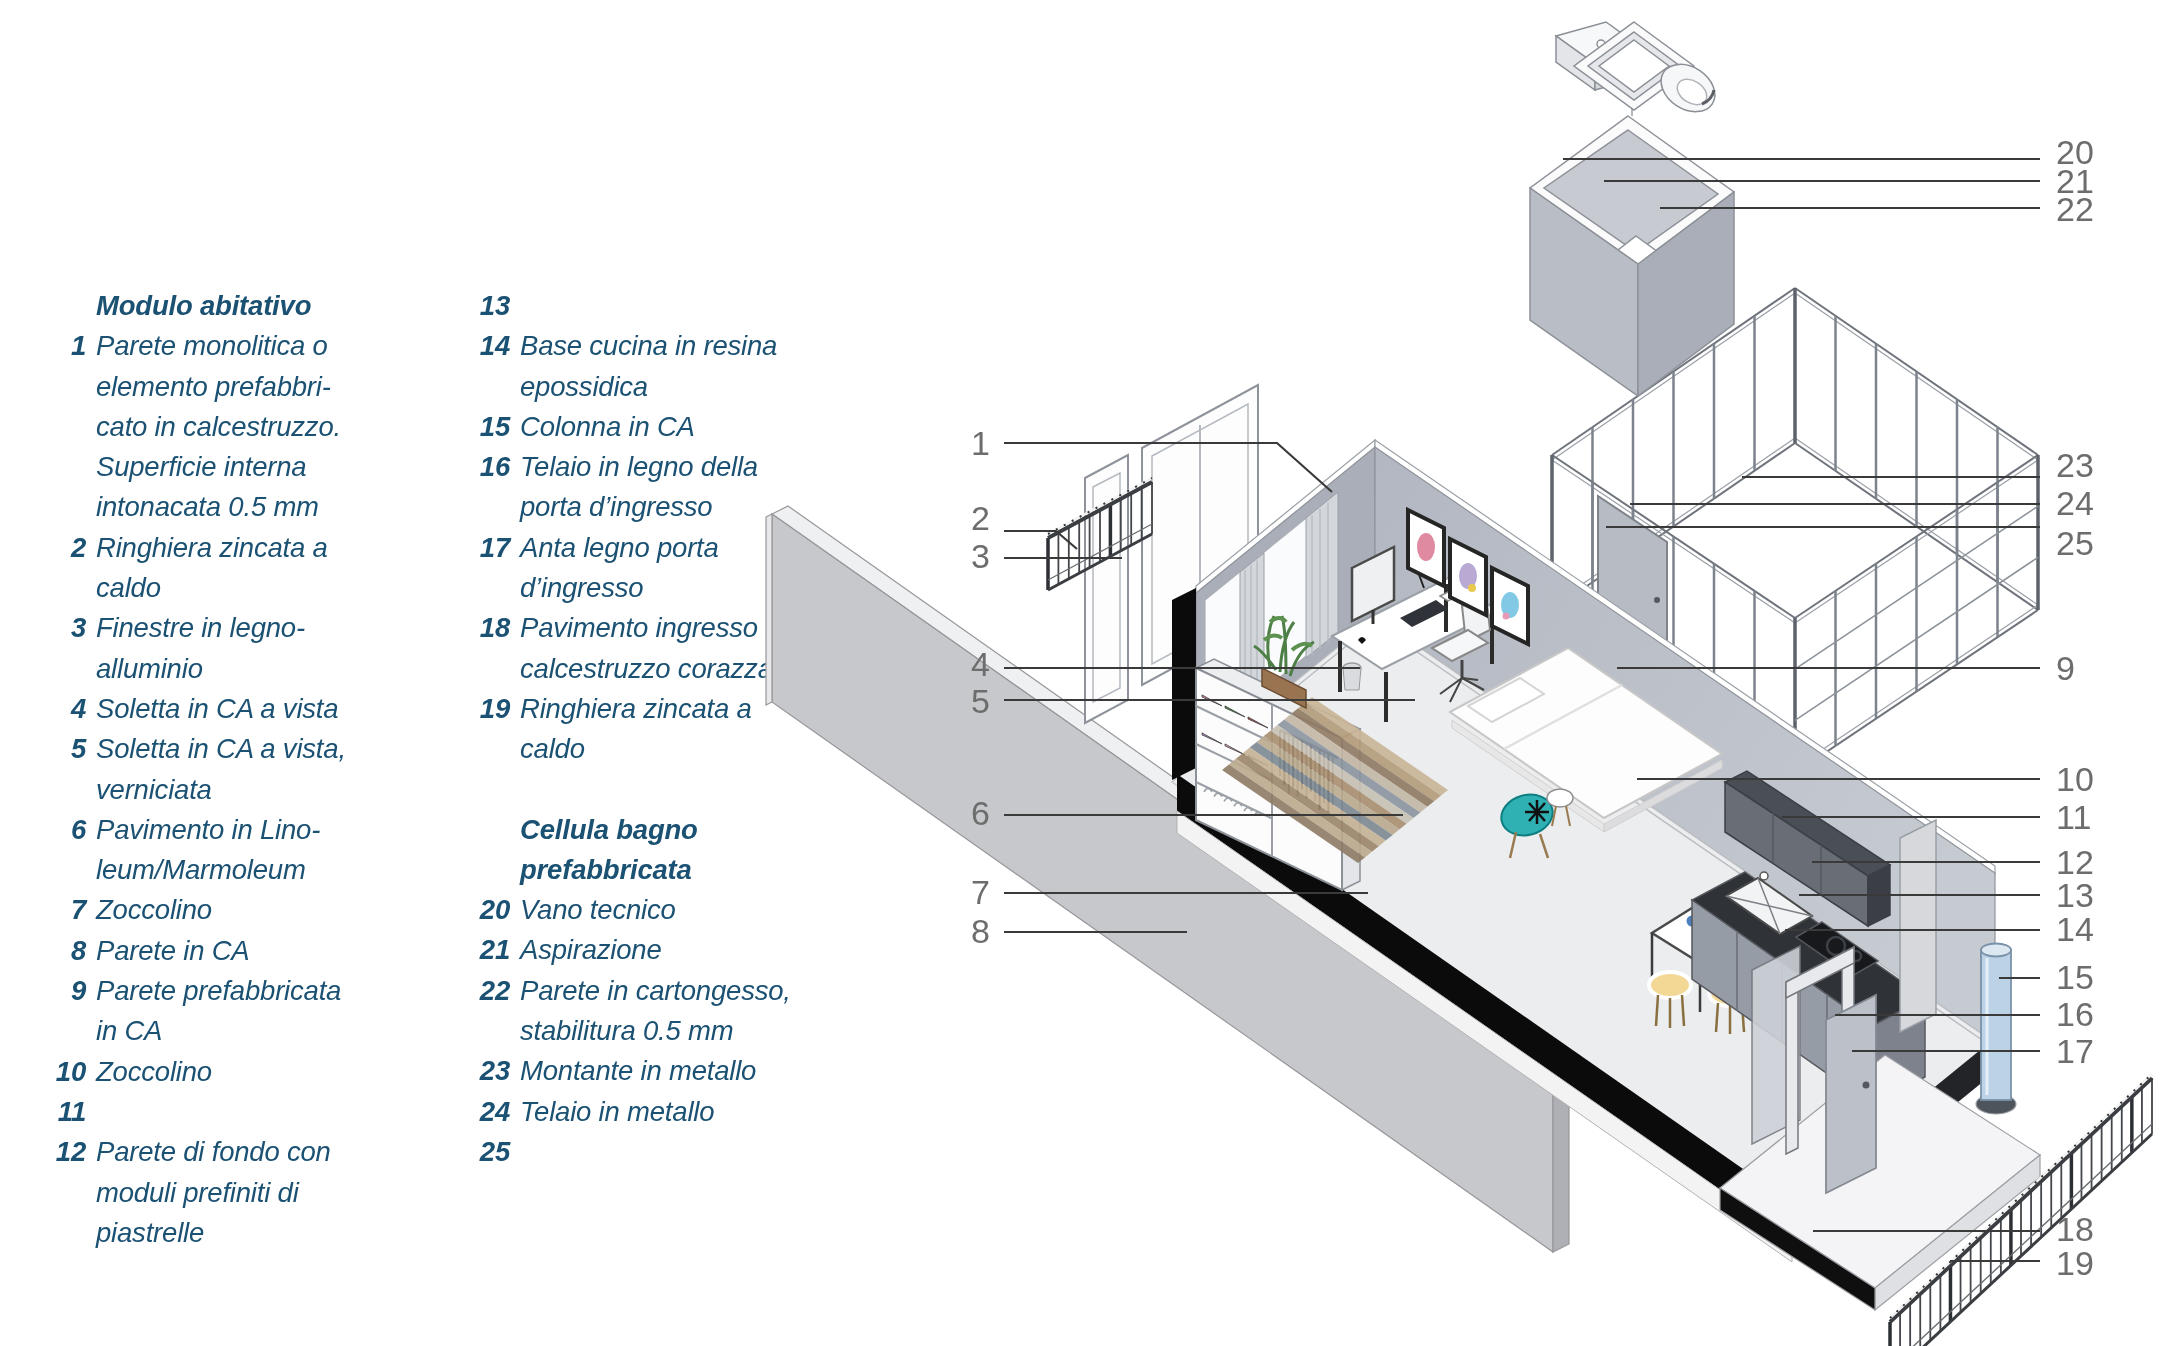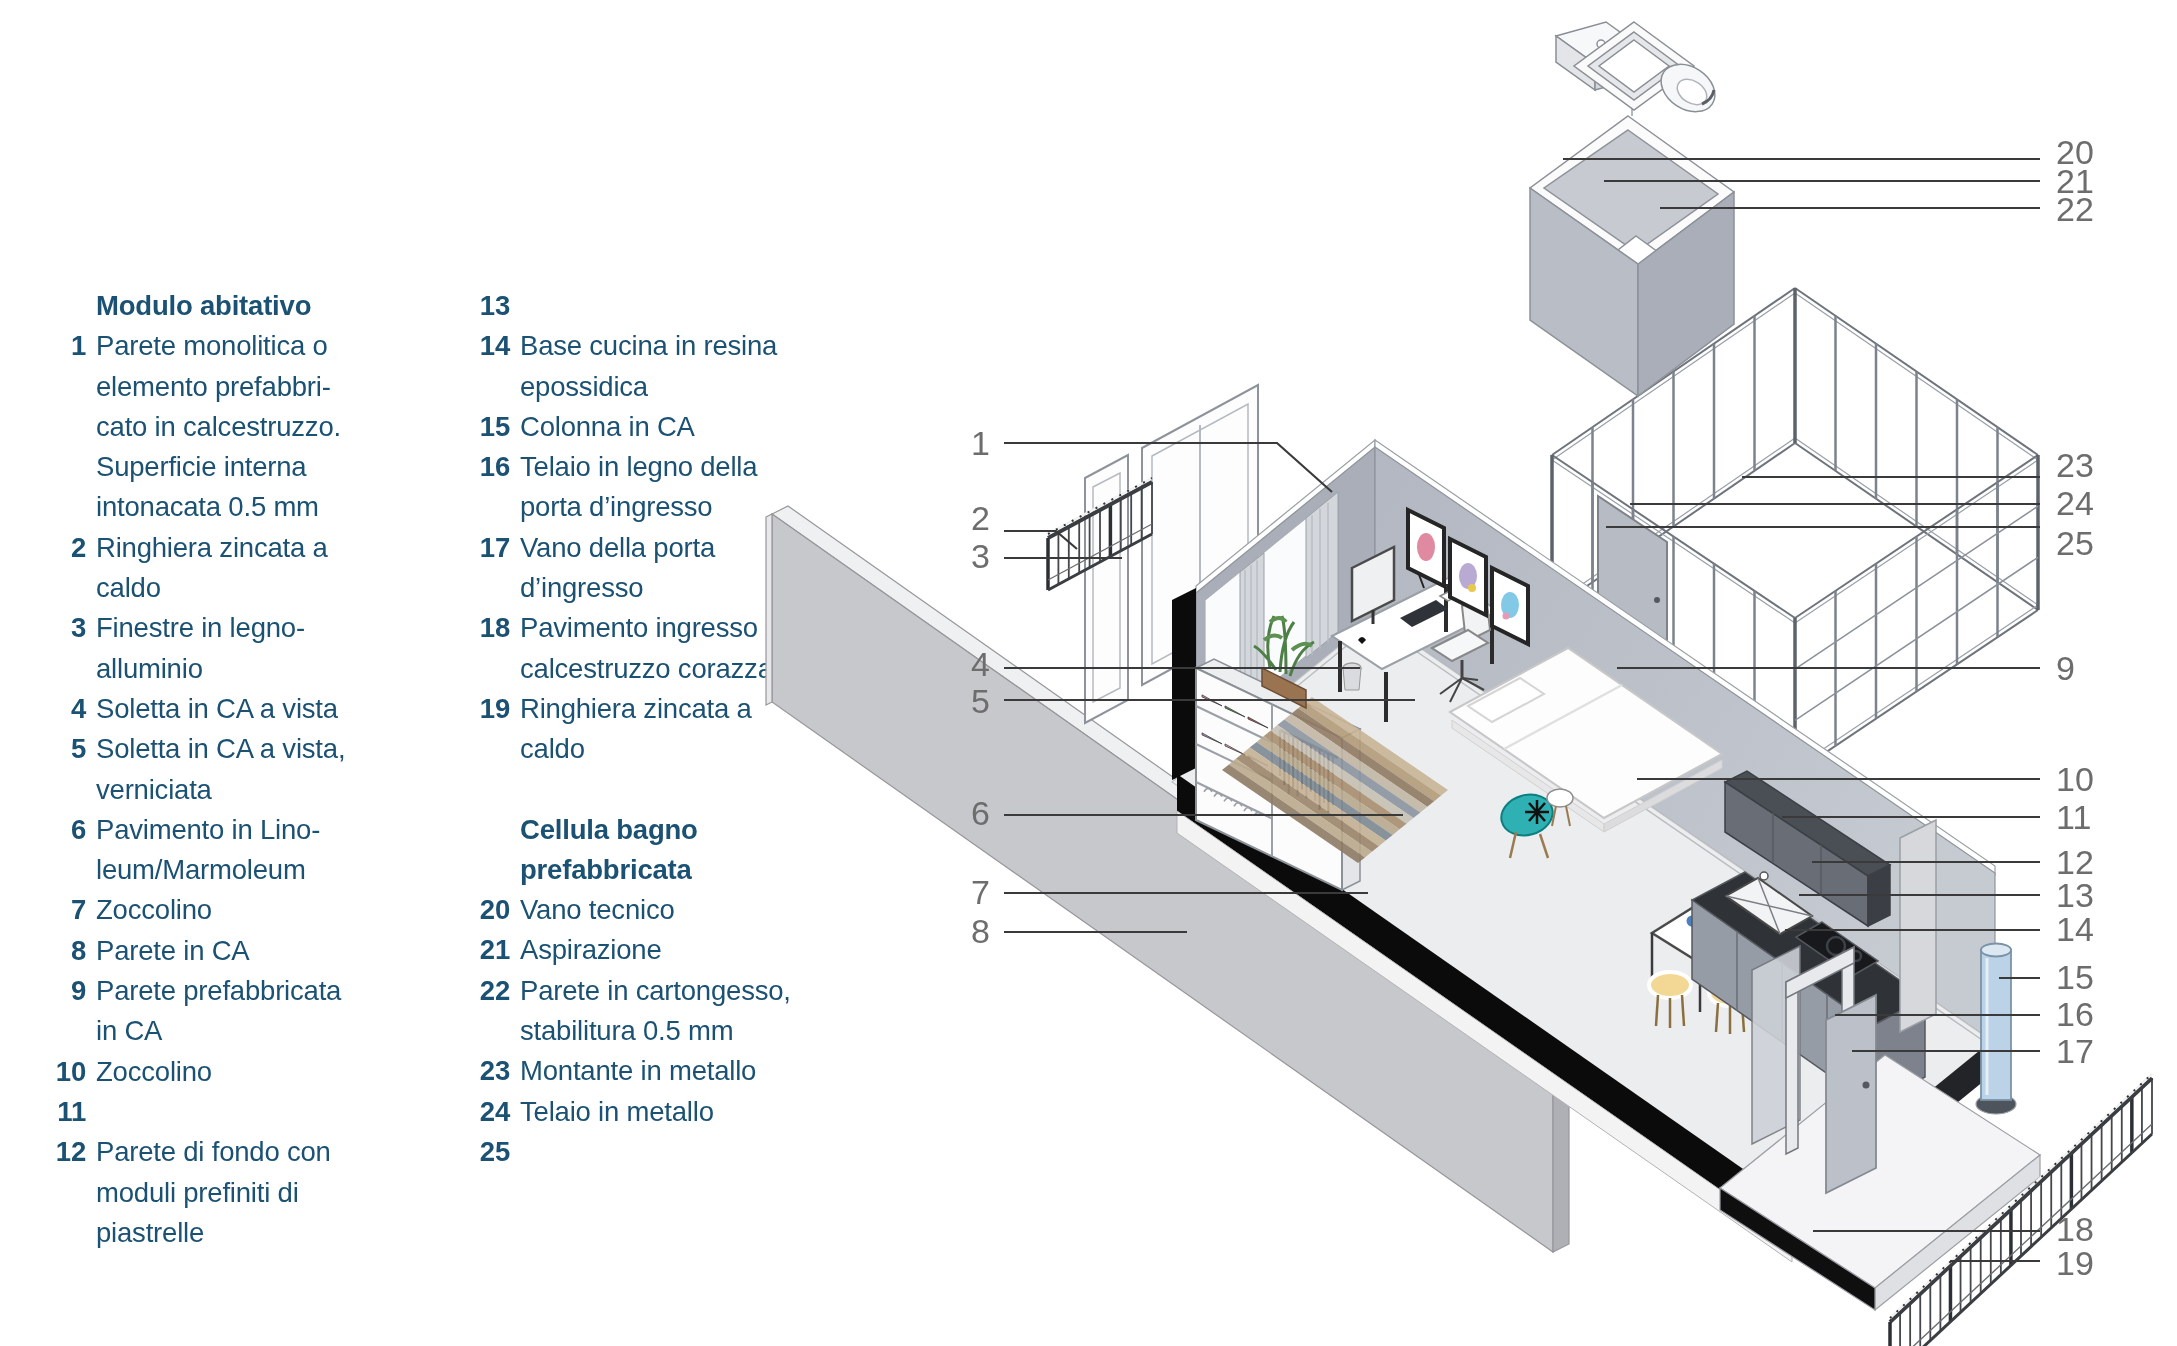--- a/index.html
+++ b/index.html
@@ -1,19 +1,19 @@
 <!DOCTYPE html>
 <html><head>
 <meta charset="utf-8">
 <style>
   html,body{margin:0;padding:0;background:#ffffff;}
   #page{position:relative;width:2177px;height:1346px;background:#fff;overflow:hidden;
         font-family:"Liberation Sans","DejaVu Sans",sans-serif;}
   #drawing{position:absolute;left:0;top:0;width:2177px;height:1346px;}
-  .legend-col{position:absolute;color:#1b5173;font-size:27.5px;line-height:40.3px;letter-spacing:-0.2px;}
+  .legend-col{position:absolute;color:#1b5173;font-size:27.5px;line-height:40.3px;letter-spacing:-0.2px;font-style:italic;}
   #legend-col1{left:42px;top:286px;width:410px;}
   #legend-col2{left:460px;top:286px;width:430px;}
   .legend-title{font-weight:bold;margin-left:54px;white-space:pre-line;}
   #legend-col2 .legend-title{margin-top:40px;margin-left:60px;}
   .legend-item{display:grid;grid-template-columns:44px 1fr;column-gap:10px;}
   #legend-col2 .legend-item{grid-template-columns:50px 1fr;}
   .legend-item .num{font-weight:bold;text-align:right;}
   .legend-item .txt{white-space:pre-line;}
   svg text.callout{fill:#6d6d6d;font-size:34px;font-family:"Liberation Sans","DejaVu Sans",sans-serif;}
   svg .leader{stroke:#3a3a3a;stroke-width:2.2;fill:none;}
@@ -98,21 +98,21 @@
         <span class="num">15</span>
         <span class="txt">Colonna in CA</span>
       </div>
     <div class="legend-item">
         <span class="num">16</span>
         <span class="txt">Telaio in legno della
 porta d’ingresso</span>
       </div>
     <div class="legend-item">
         <span class="num">17</span>
-        <span class="txt">Vano della porta
+        <span class="txt">Anta legno porta
 d’ingresso</span>
       </div>
     <div class="legend-item">
         <span class="num">18</span>
         <span class="txt">Pavimento ingresso in
 calcestruzzo corazzato</span>
       </div>
     <div class="legend-item">
         <span class="num">19</span>
         <span class="txt">Ringhiera zincata a

